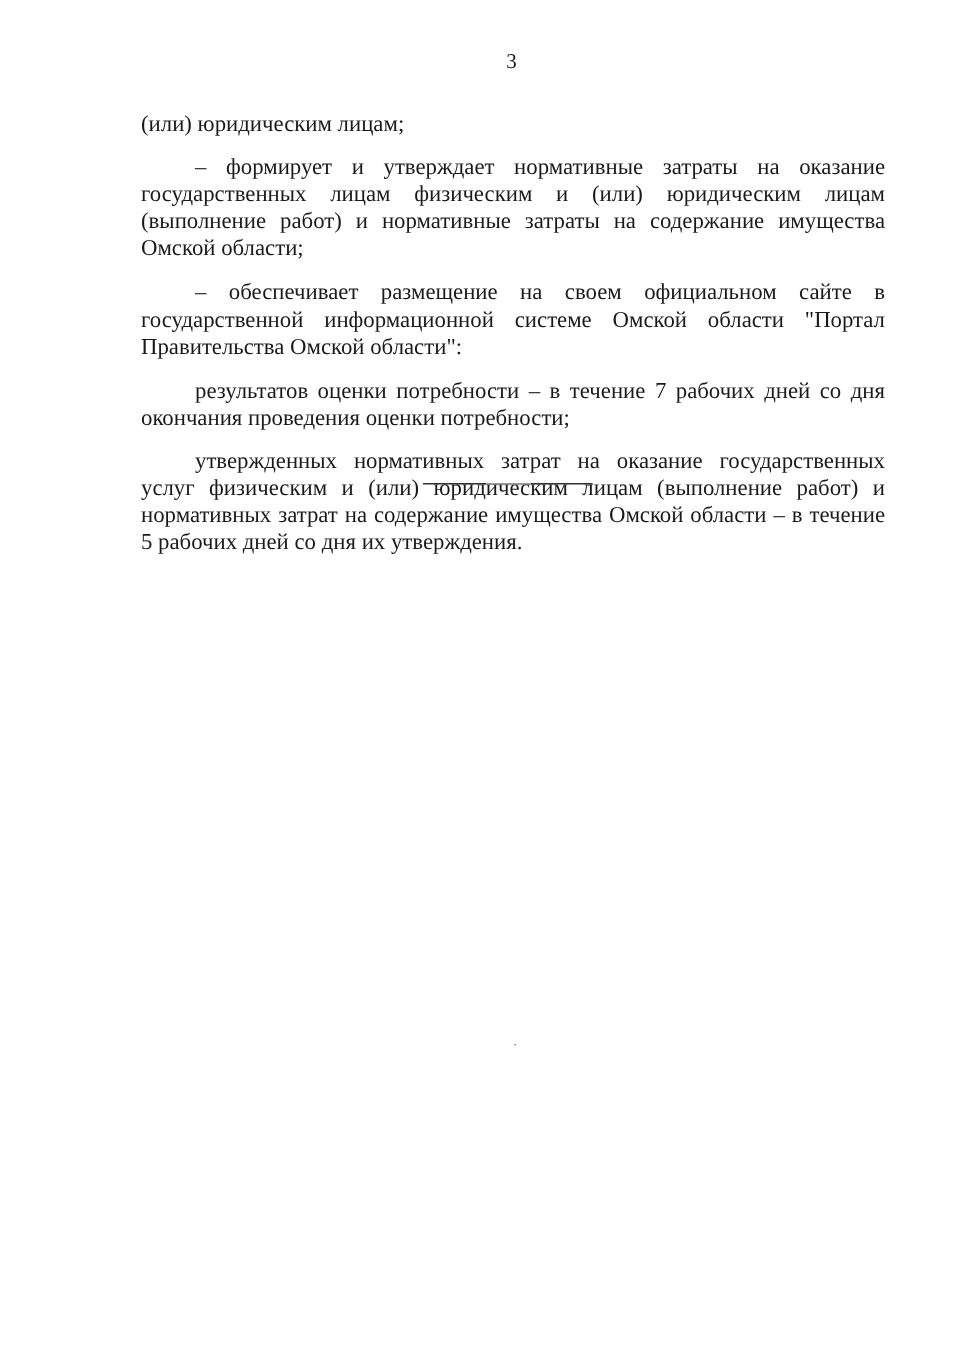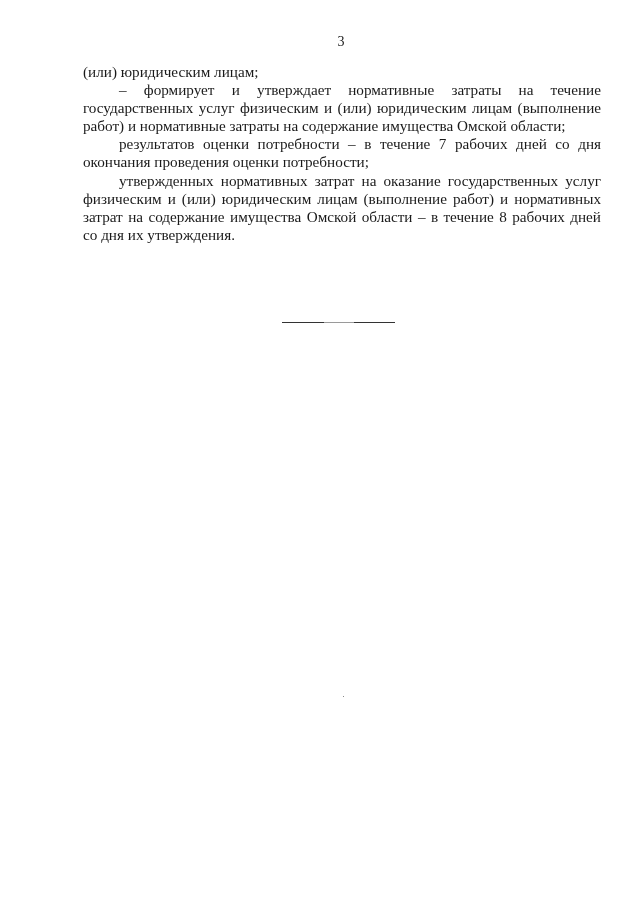--- a/index.html
+++ b/index.html
@@ -28,21 +28,21 @@
     }
     .body-text {
       position: absolute;
       top: 63px;
       left: 83px;
       width: 518px;
       font-size: 15.2px;
       line-height: 18.1px;
     }
     .para {
-      margin: 0;
+      margin: 11px;
       text-align: justify;
       text-align-last: left;
     }
     .para.indent {
       text-indent: 36px;
     }
     .separator {
       position: absolute;
       top: 322px;
       left: 282px;
@@ -67,23 +67,24 @@
     }
   </style>
 </head>
 <body>
 
 <div>
   <div class="page-number">3</div>
 
   <div class="body-text">
     <p class="para">(или) юридическим лицам;</p>
-    <p class="para indent">– формирует и утверждает нормативные затраты на течение государственных услуг физическим и (или) юридическим лицам (выполнение работ) и нормативные затраты на содержание имущества Омской области;</p>
+    <p class="para indent">– формирует и утверждает нормативные затраты на оказание государственных лицам физическим и (или) юридическим лицам (выполнение работ) и нормативные затраты на содержание имущества Омской области;</p>
+    <p class="para indent">– обеспечивает размещение на своем официальном сайте в государственной информационной системе Омской области "Портал Правительства Омской области":</p>
     <p class="para indent">результатов оценки потребности – в течение 7 рабочих дней со дня окончания проведения оценки потребности;</p>
-    <p class="para indent">утвержденных нормативных затрат на оказание государственных услуг физическим и (или) юридическим лицам (выполнение работ) и нормативных затрат на содержание имущества Омской области – в течение 8 рабочих дней со дня их утверждения.</p>
+    <p class="para indent">утвержденных нормативных затрат на оказание государственных услуг физическим и (или) юридическим лицам (выполнение работ) и нормативных затрат на содержание имущества Омской области – в течение 5 рабочих дней со дня их утверждения.</p>
   </div>
 
   <div class="separator">
     <div class="mid"></div>
   </div>
 
   <div class="speck"></div>
 </div>
 
 </body></html>

